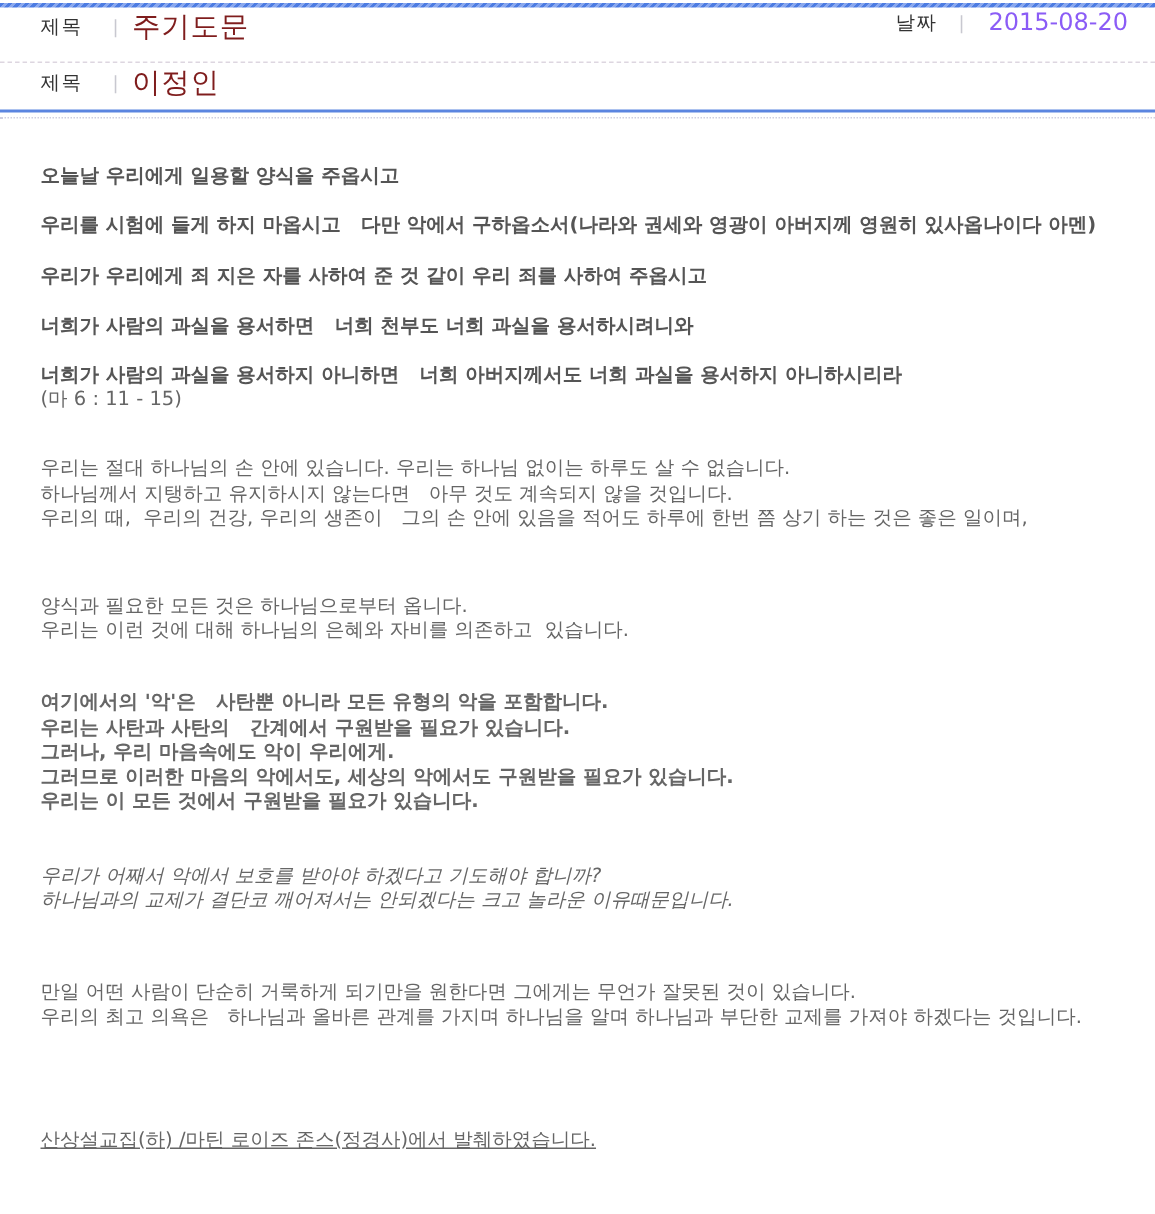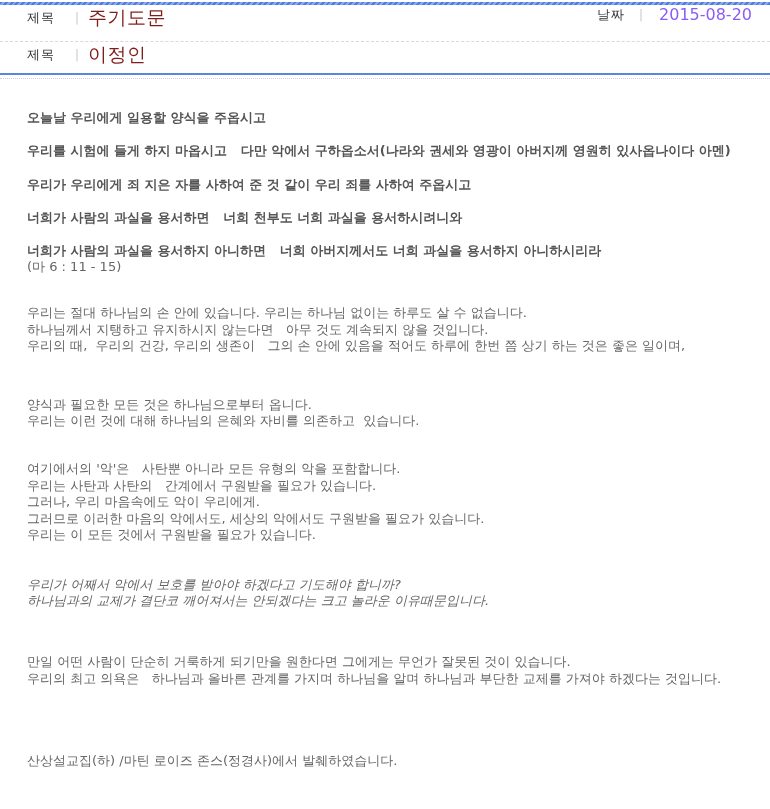--- a/index.html
+++ b/index.html
@@ -110,33 +110,33 @@
       </div>
       <div class="block" style="margin-bottom: 42px;">
         <div class="line">우리는 절대 하나님의 손 안에 있습니다. 우리는 하나님 없이는 하루도 살 수 없습니다.</div>
         <div class="line">하나님께서 지탱하고 유지하시지 않는다면   아무 것도 계속되지 않을 것입니다.</div>
         <div class="line">우리의 때,  우리의 건강, 우리의 생존이   그의 손 안에 있음을 적어도 하루에 한번 쯤 상기 하는 것은 좋은 일이며,</div>
       </div>
       <div class="block" style="margin-bottom: 32px;">
         <div class="line">양식과 필요한 모든 것은 하나님으로부터 옵니다.</div>
         <div class="line">우리는 이런 것에 대해 하나님의 은혜와 자비를 의존하고  있습니다.</div>
       </div>
-      <div class="block" style="margin-bottom: 33px;">
+      <div class="block" style="margin-bottom: 33px; font-weight: bold;">
         <div class="line">여기에서의 '악'은   사탄뿐 아니라 모든 유형의 악을 포함합니다.</div>
         <div class="line">우리는 사탄과 사탄의   간계에서 구원받을 필요가 있습니다.</div>
         <div class="line">그러나, 우리 마음속에도 악이 우리에게.</div>
         <div class="line">그러므로 이러한 마음의 악에서도, 세상의 악에서도 구원받을 필요가 있습니다.</div>
         <div class="line">우리는 이 모든 것에서 구원받을 필요가 있습니다.</div>
       </div>
       <div class="block" style="margin-bottom: 17px; font-style: italic;">
         <div class="line">우리가 어째서 악에서 보호를 받아야 하겠다고 기도해야 합니까?</div>
         <div class="line">하나님과의 교제가 결단코 깨어져서는 안되겠다는 크고 놀라운 이유때문입니다.</div>
       </div>
       <div class="block" style="margin-bottom: 66px; margin-top: 45px;">
         <div class="line">만일 어떤 사람이 단순히 거룩하게 되기만을 원한다면 그에게는 무언가 잘못된 것이 있습니다.</div>
         <div class="line">우리의 최고 의욕은   하나님과 올바른 관계를 가지며 하나님을 알며 하나님과 부단한 교제를 가져야 하겠다는 것입니다.</div>
       </div>
-      <div class="block" style="margin-bottom: 0px;">
+      <div class="block" style="margin-bottom: 0px; text-decoration: underline;">
         <div class="line">산상설교집(하) /마틴 로이즈 존스(정경사)에서 발췌하였습니다.</div>
       </div>
     </main>
 
 </div>
 
 </body></html>

